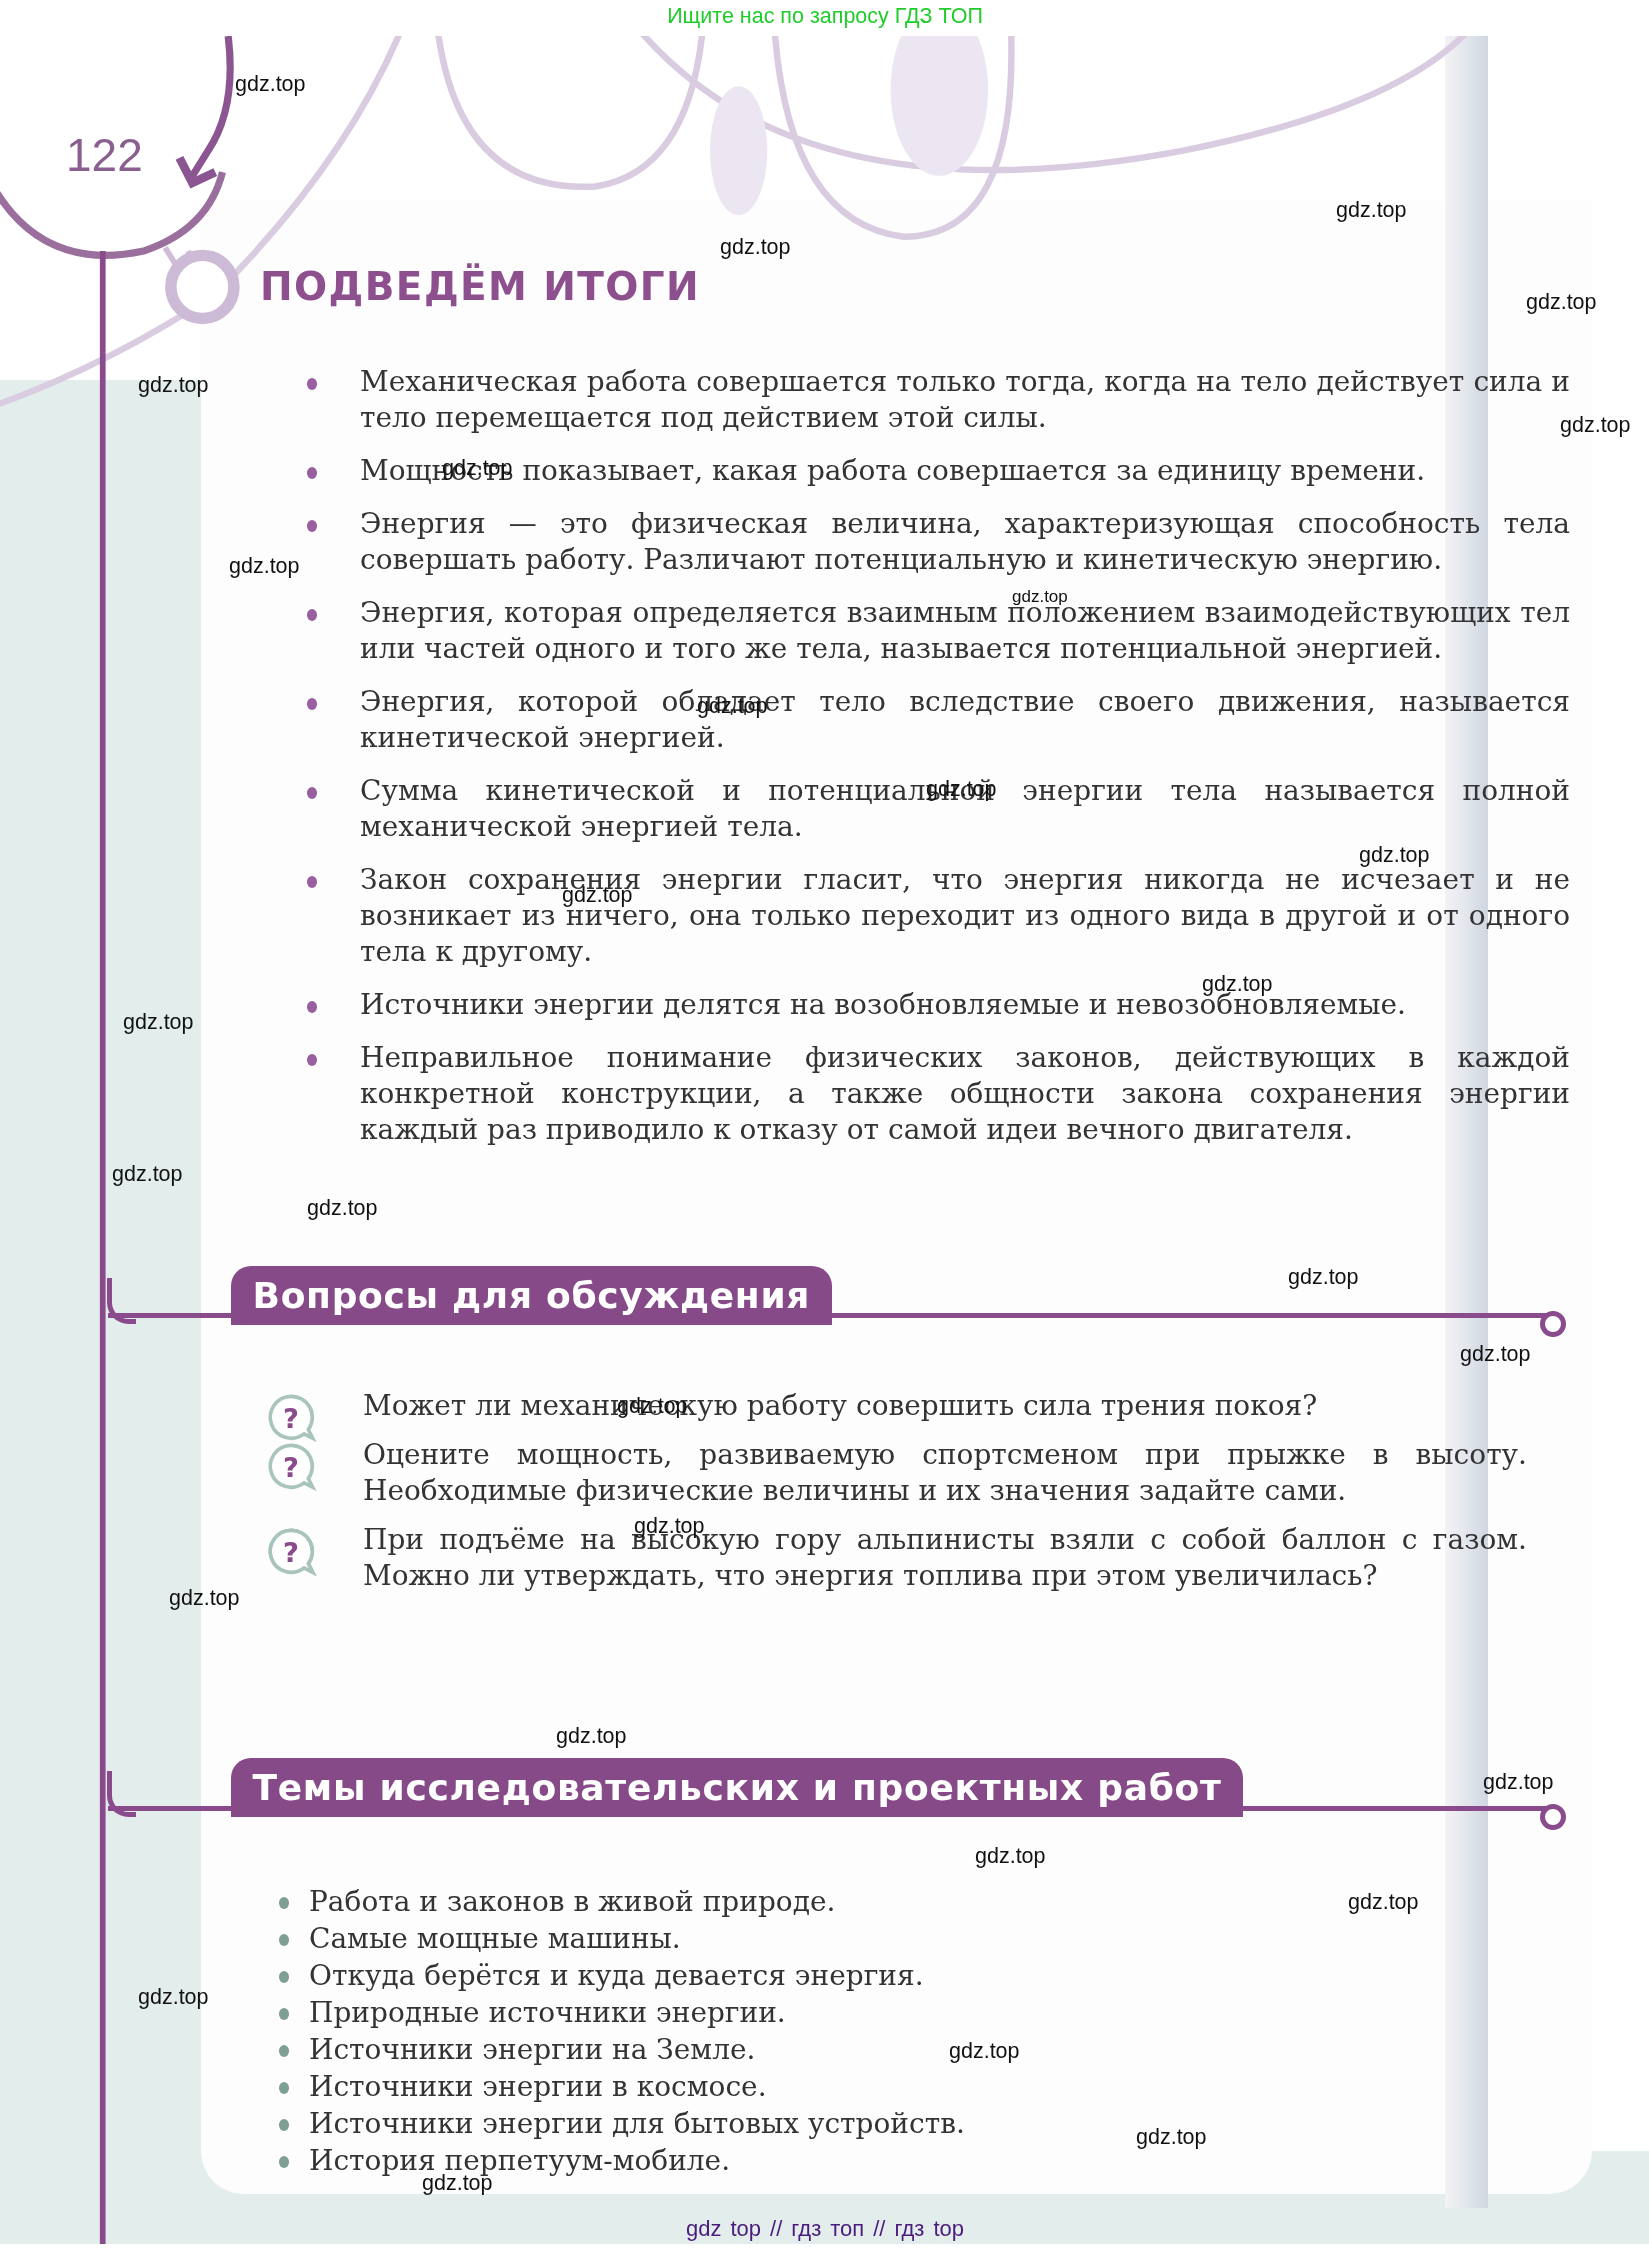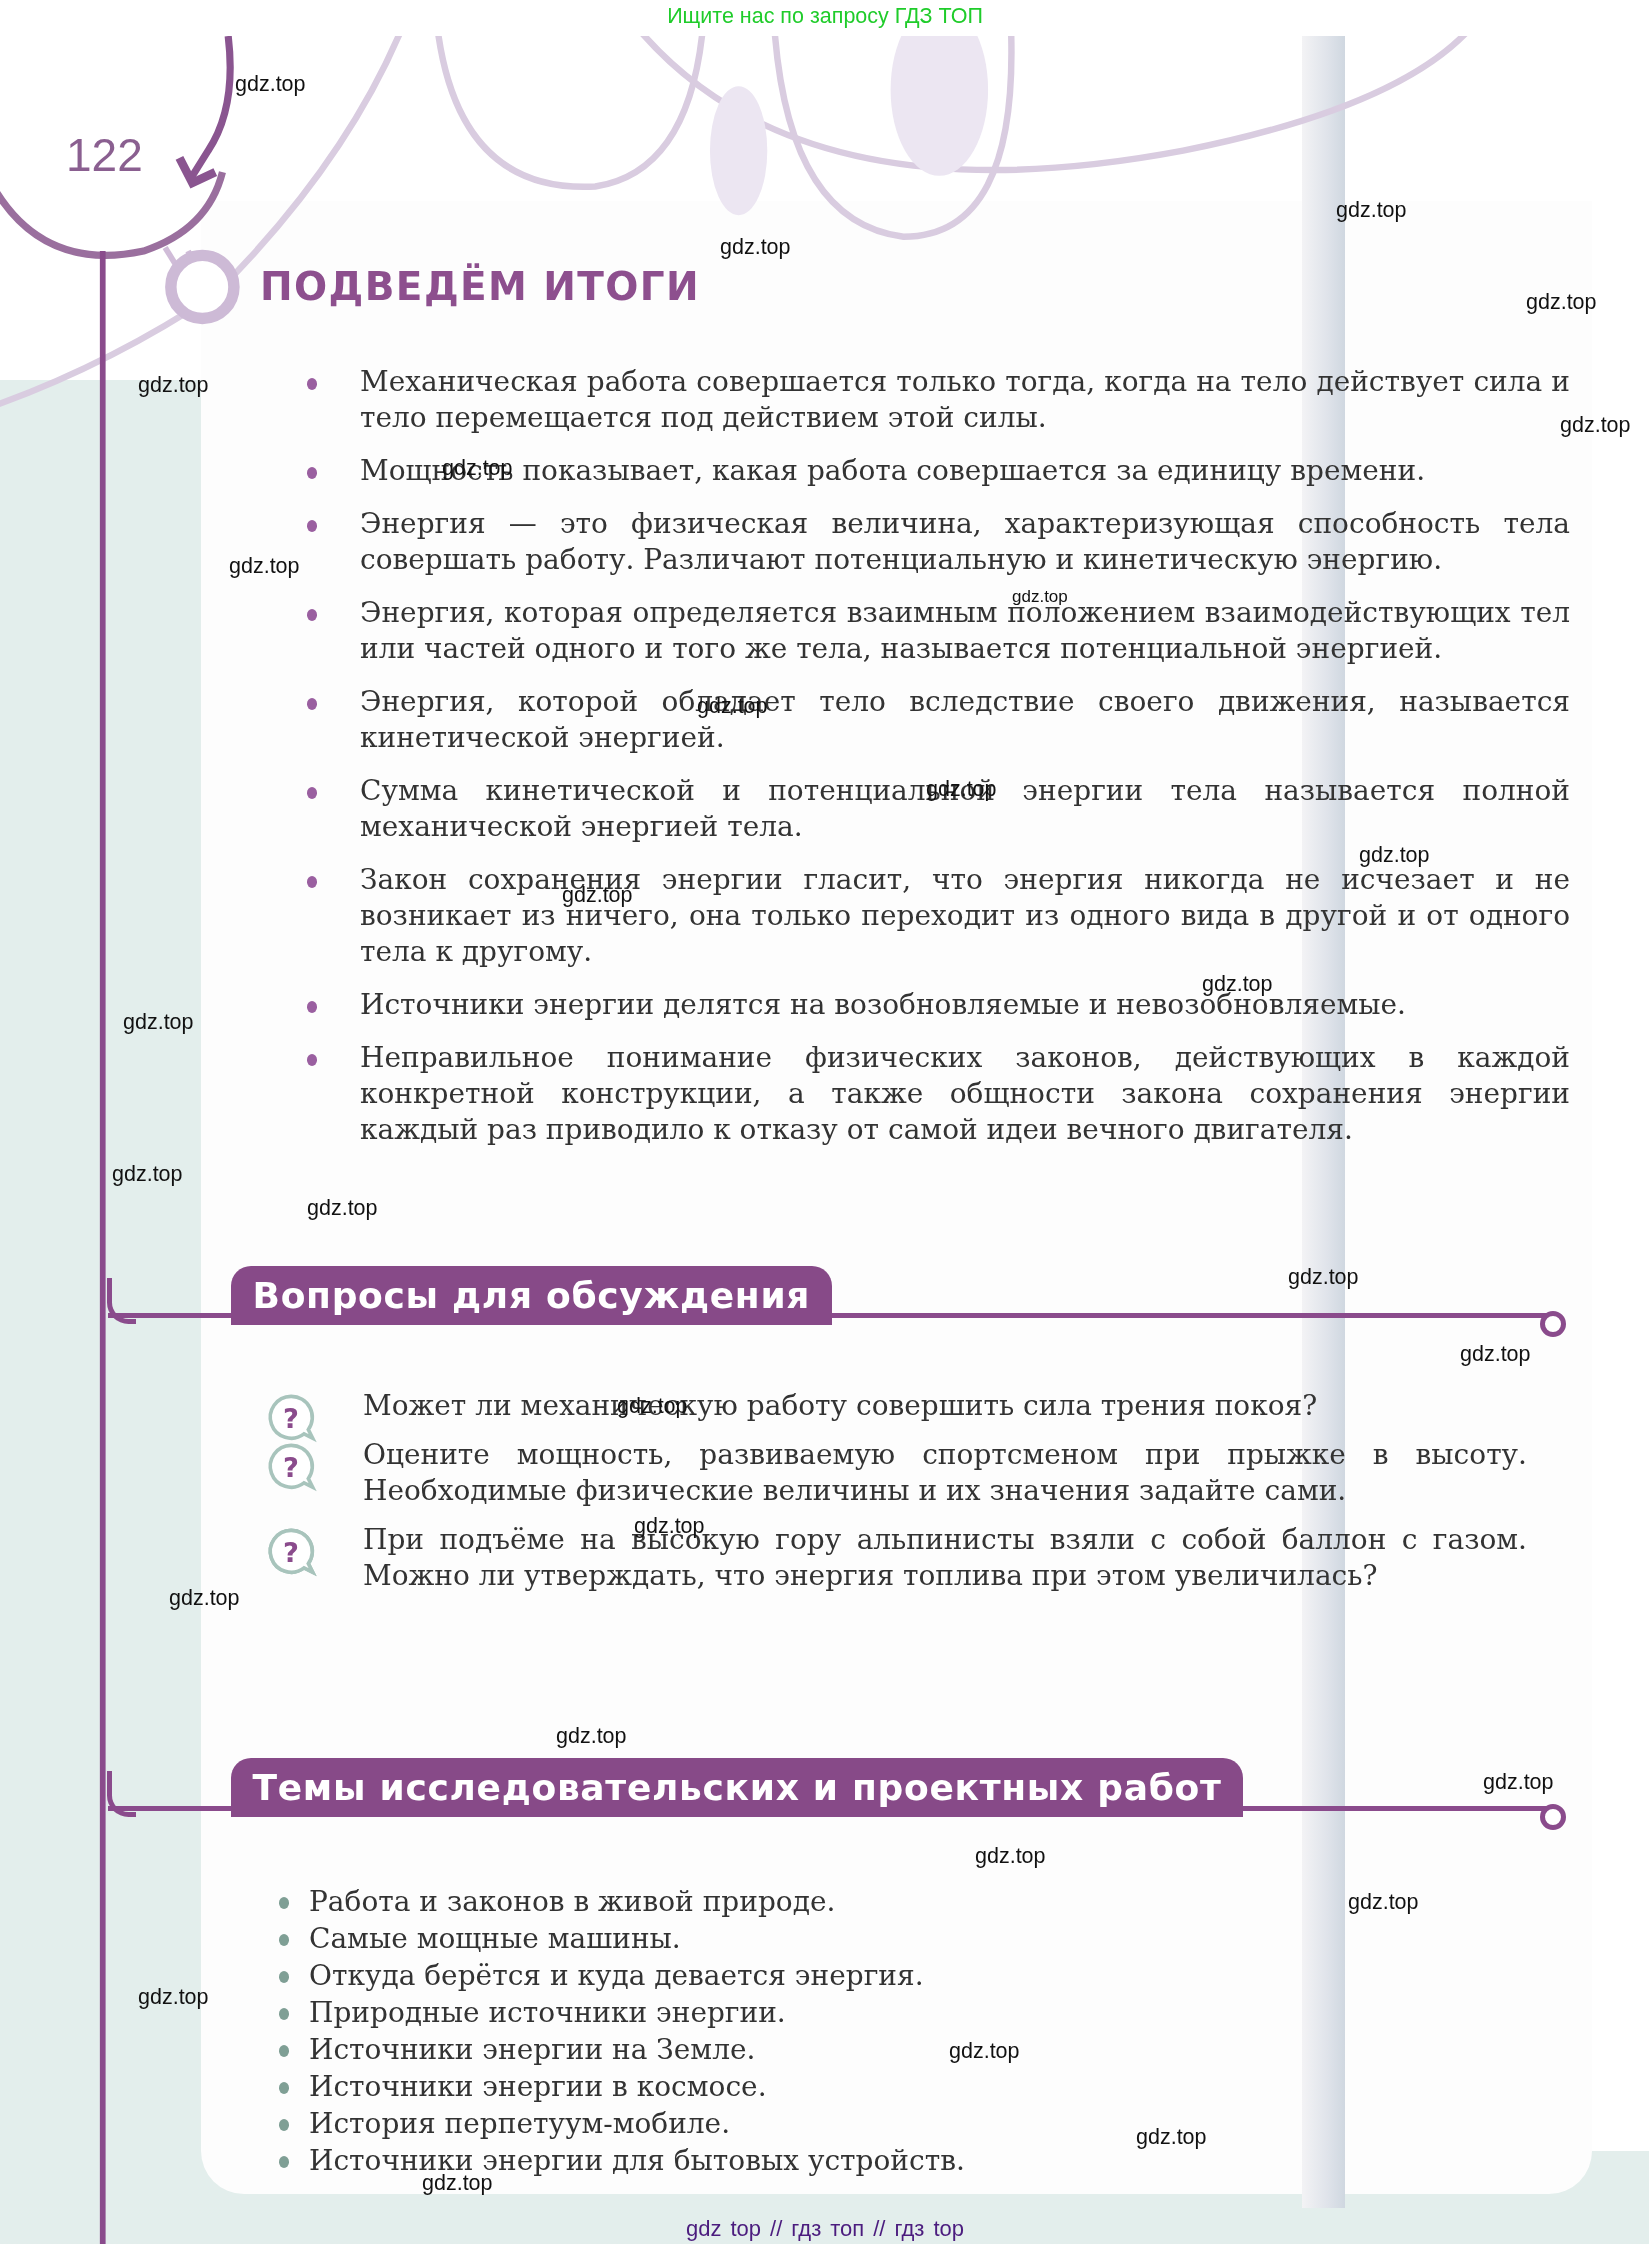--- a/index.html
+++ b/index.html
@@ -2,21 +2,21 @@
 <html style="font-size:11.5px"><head>
 <meta charset="utf-8">
 <style>
   * { box-sizing: border-box; margin: 0; padding: 0; }
   html, body { width: 1650px; height: 2250px; background: #ffffff; overflow: hidden; }
   body { position: relative; font-family: "DejaVu Serif", serif; color: #2a2a2a; }
 
   .top-banner { position: absolute; top: 0; left: 0; width: 1650px; height: 36px;
     text-align: center; font-family: "Liberation Sans", sans-serif; font-size: 21.5px;
     color: #1fcc2a; line-height: 33px; }
-  .page { position: absolute; top: 36px; left: 0; width: 1345px; height: 2172px; background: #ffffff; }
+  .page { position: absolute; top: 36px; left: 0; width: 1488px; height: 2172px; background: #ffffff; }
   .teal-bg { position: absolute; left: 0; top: 344px; width: 215px; height: 1836px; background: #e3eeec; }
   .teal-bottom { position: absolute; left: 0; top: 2115px; width: 1650px; height: 93px; background: #e3eeec; }
   .content-card { position: absolute; left: 201px; top: 165px; width: 1391px; height: 1993px;
     background: #fdfdfd; border-radius: 0 0 43px 43px; }
   .right-edge { position: absolute; right: 0; top: 0; width: 43px; height: 2172px;
     background: linear-gradient(90deg,#f3f3f5,#dfe3ea 60%,#cfd7e0); }
 
   .deco { position: absolute; left: 0; top: 0; width: 1650px; height: 2208px; pointer-events: none; }
 
   .page-number { position: absolute; left: 66px; top: 92px; font-family: "Liberation Sans", sans-serif;
@@ -143,22 +143,22 @@
   <div class="section-tab" style="top:1722px;">Темы исследовательских и проектных работ</div>
   <div class="band-end" style="left:1540px; top:1768px;"></div>
 
   <ul class="topics">
     <li>Работа и законов в живой природе.</li>
     <li>Самые мощные машины.</li>
     <li>Откуда берётся и куда девается энергия.</li>
     <li>Природные источники энергии.</li>
     <li>Источники энергии на Земле.</li>
     <li>Источники энергии в космосе.</li>
+    <li>Источники энергии для бытовых устройств.</li>
     <li>История перпетуум-мобиле.</li>
-    <li>Источники энергии для бытовых устройств.</li>
   </ul>
 </div>
 
 <div class="watermark" style="left:235px;top:72px;">gdz.top</div>
 <div class="watermark" style="left:1336px;top:198px;">gdz.top</div>
 <div class="watermark" style="left:720px;top:235px;">gdz.top</div>
 <div class="watermark" style="left:1526px;top:290px;">gdz.top</div>
 <div class="watermark" style="left:138px;top:373px;">gdz.top</div>
 <div class="watermark" style="left:1560px;top:413px;">gdz.top</div>
 <div class="watermark" style="left:442px;top:456px;">gdz.top</div>

